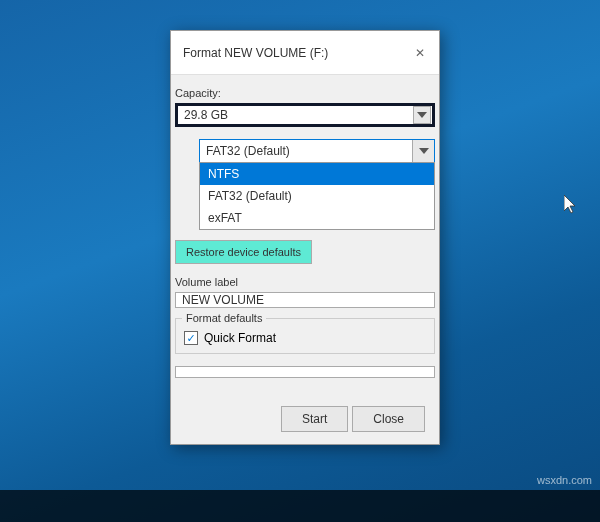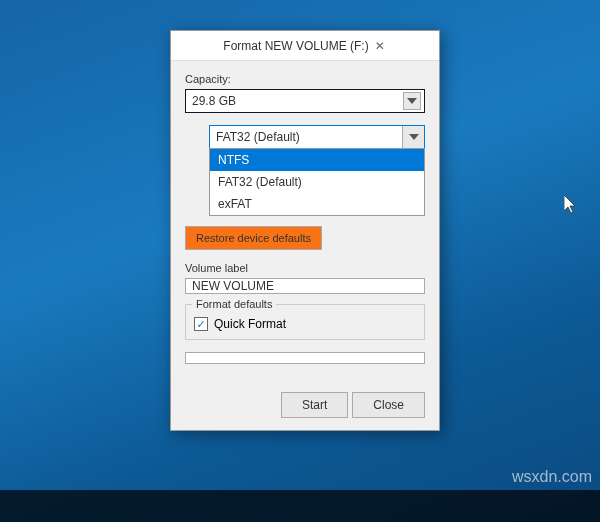--- a/index.html
+++ b/index.html
@@ -45,25 +45,25 @@
       left: 170px;
       width: 270px;
       background: #f0f0f0;
       border: 1px solid #999;
       box-shadow: 3px 3px 15px rgba(0,0,0,0.4);
       z-index: 10;
     }
 
     
     .title-bar {
-      height: 30px;
+      height: 44px;
       background: #ffffff;
       display: flex;
       align-items: center;
-      justify-content: center;
+      justify-content: space-between;
       padding: 0 8px 0 12px;
       border-bottom: 1px solid #e0e0e0;
     }
 
     .title-text {
       font-size: 12px;
       color: #333;
       font-weight: 400;
     }
 
@@ -81,21 +81,21 @@
       display: flex;
       align-items: center;
       justify-content: center;
       font-size: 12px;
       color: #666;
       border-radius: 2px;
     }
 
     
     .dialog-content {
-      padding: 12px 14px 14px;
+      padding: 12px 4px 14px;
     }
 
     .field-label {
       font-size: 11px;
       color: #333;
       margin-bottom: 4px;
       display: block;
     }
 
     
@@ -190,21 +190,21 @@
 
     
     .restore-btn-wrap {
       margin: 10px 0 12px;
     }
 
     .restore-btn {
       height: 24px;
       padding: 0 10px;
       border: 1px solid #aaa;
-      background: #f97316;
+      background: #5eead4;
       font-size: 11px;
       color: #333;
       cursor: pointer;
     }
 
     
     .volume-section {
       margin-bottom: 10px;
     }
 
@@ -289,21 +289,21 @@
 
     .action-btn.primary {
       background: #e8e8e8;
     }
 
     
     .watermark {
       position: absolute;
       bottom: 36px;
       right: 8px;
-      font-size: 16px;
+      font-size: 11px;
       color: rgba(255,255,255,0.6);
     }
 
     
     .mouse-cursor {
       position: absolute;
       right: 22px;
       top: 195px;
       z-index: 30;
       pointer-events: none;
@@ -320,21 +320,21 @@
       <span class="title-text">Format NEW VOLUME (F:)</span>
       <div class="title-controls">
         <button class="title-btn close">✕</button>
       </div>
     </div>
 
     <div class="dialog-content">
 
       <span class="field-label">Capacity:</span>
       <div class="select-wrapper">
-        <div class="select-control" style="display:flex;align-items:center;border:1px solid #0f172a;background:white;height:24px;padding:0 24px 0 6px;font-size:12px;position:relative;">
+        <div class="select-control" style="display:flex;align-items:center;border:3px solid #0f172a;background:white;height:24px;padding:0 24px 0 6px;font-size:12px;position:relative;">
           <span>29.8 GB</span>
         </div>
         <div class="select-arrow">
           <svg width="10" height="6" viewBox="0 0 10 6">
               <path d="M0 0 L5 6 L10 0Z" fill="#555"></path>
             </svg>
         </div>
       </div>
 
       <div class="fs-dropdown-container">

